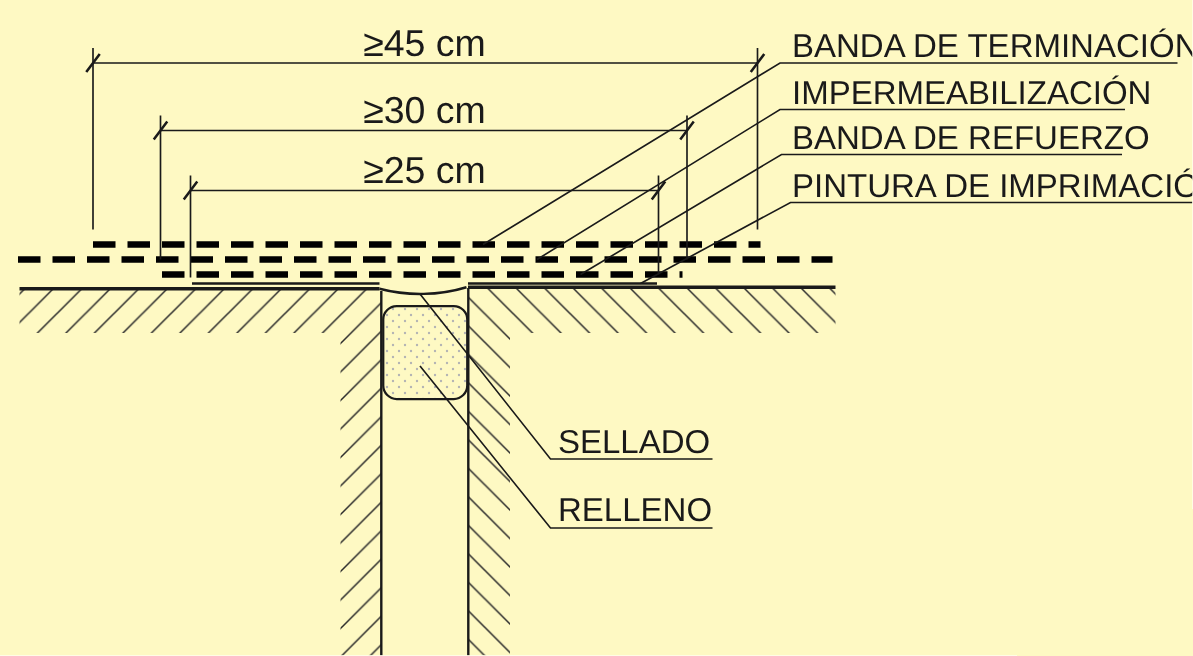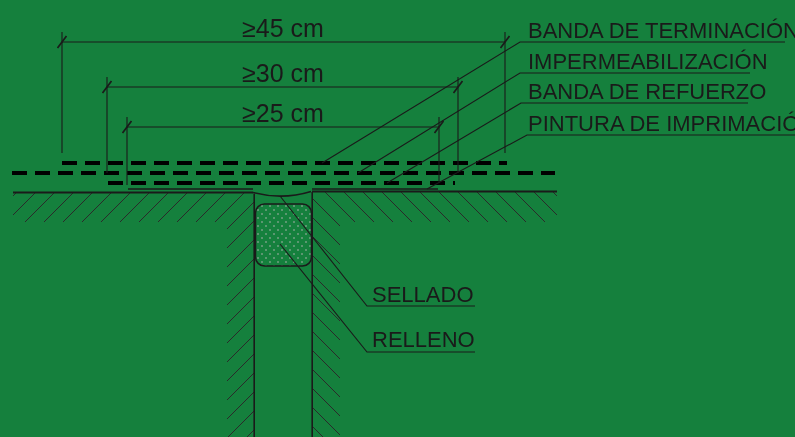--- a/index.html
+++ b/index.html
@@ -4,21 +4,21 @@
 <style>
   html, body {
     margin: 0;
     padding: 0;
     background: #ffffff;
   }
   .stage {
     position: relative;
     width: 795px;
     height: 437px;
-    background: #15803d;
+    background: #fef9c3;
     overflow: hidden;
   }
   svg text {
     font-family: "Liberation Sans", sans-serif;
     fill: #1a1a1a;
   }
   .lbl {
     font-size: 22px;
   }
   .dim {

